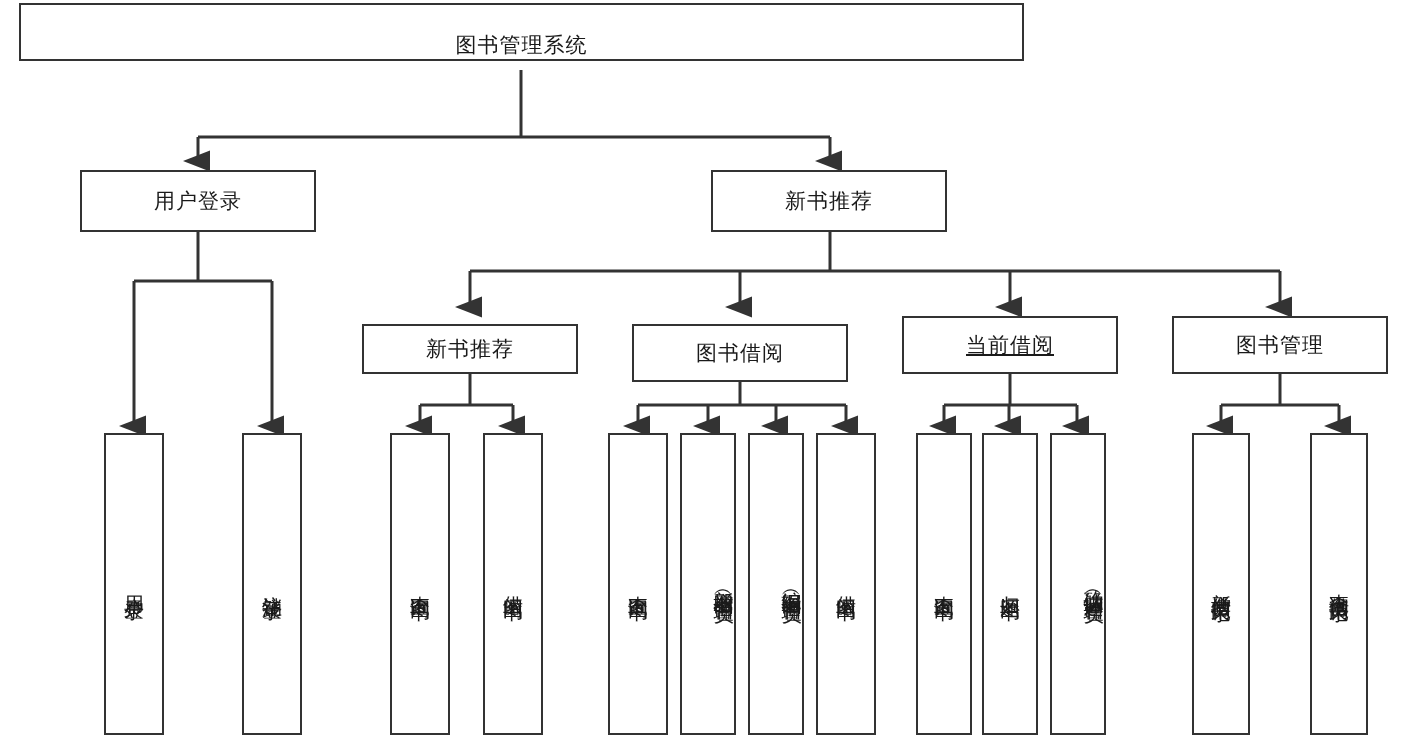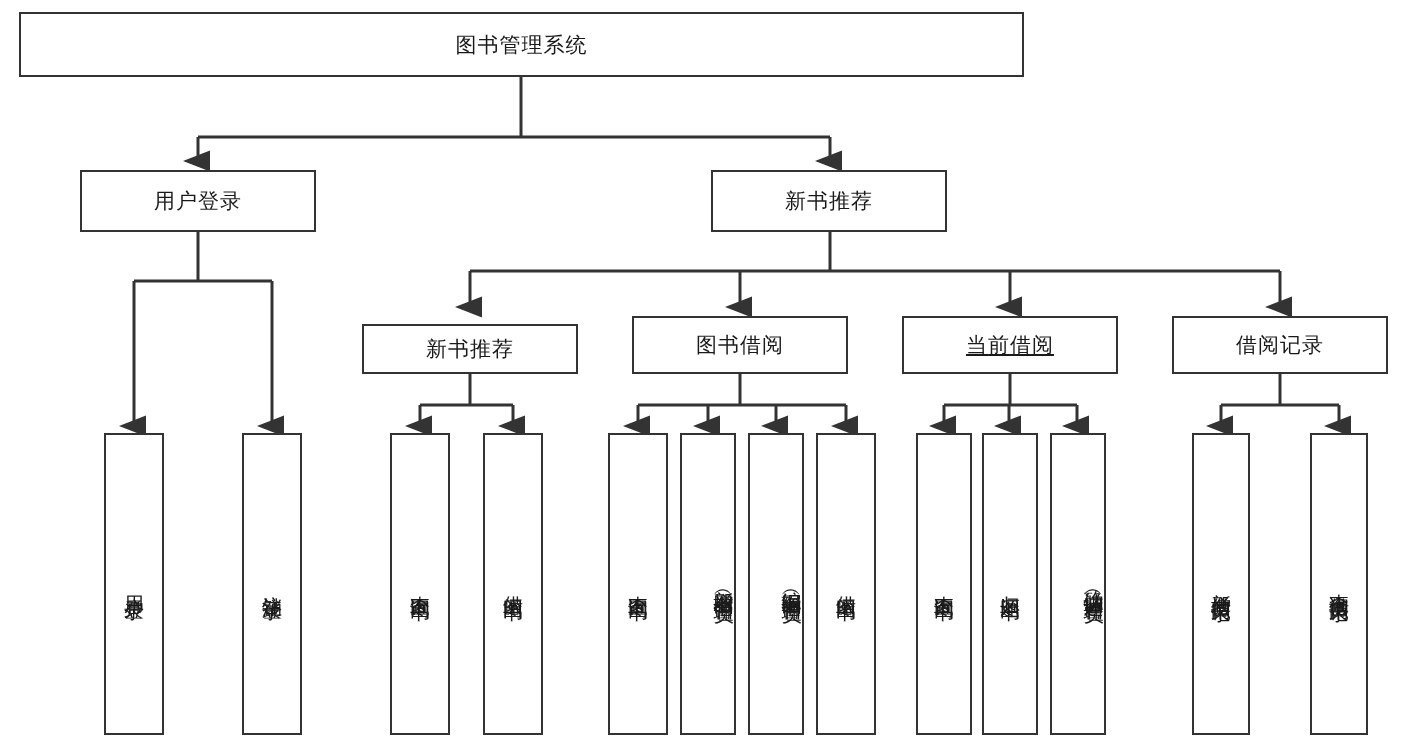--- a/index.html
+++ b/index.html
@@ -116,42 +116,42 @@
       <path d="M1009,405 L1009,425" marker-end="url(#arrow)"></path>
       <path d="M1077,405 L1077,425" marker-end="url(#arrow)"></path>
 
       <path d="M1280,374 L1280,405"></path>
       <path d="M1221,405 L1339,405"></path>
       <path d="M1221,405 L1221,425" marker-end="url(#arrow)"></path>
       <path d="M1339,405 L1339,425" marker-end="url(#arrow)"></path>
     </g>
   </svg>
 
-  <div class="node h-node" style="left:19px; top:12px; width:1005px; height:65px;">
+  <div class="node h-node" style="left:19px; top:3px; width:1005px; height:58px;align-items:flex-end;">
     <span class="node-label">图书管理系统</span>
   </div>
 
   <div class="node h-node" style="left:80px; top:170px; width:236px; height:62px;">
     <span class="node-label">用户登录</span>
   </div>
   <div class="node h-node" style="left:711px; top:170px; width:236px; height:62px;">
     <span class="node-label">新书推荐</span>
   </div>
 
   <div class="node h-node" style="left:362px; top:324px; width:216px; height:50px;">
     <span class="node-label">新书推荐</span>
   </div>
-  <div class="node h-node" style="left:632px; top:316px; width:216px; height:58px;">
+  <div class="node h-node" style="left:632px; top:324px; width:216px; height:58px;">
     <span class="node-label">图书借阅</span>
   </div>
   <div class="node h-node" style="left:902px; top:316px; width:216px; height:58px;text-decoration:underline;">
     <span class="node-label">当前借阅</span>
   </div>
   <div class="node h-node" style="left:1172px; top:316px; width:216px; height:58px;">
-    <span class="node-label">借阅记录</span>
+    <span class="node-label">图书管理</span>
   </div>
 
   <div class="node v-node centered" style="left:104px; top:433px; width:60px; height:302px;">
     <span class="node-label">用户登录</span>
   </div>
   <div class="node v-node centered" style="left:242px; top:433px; width:60px; height:302px;">
     <span class="node-label">注销登录</span>
   </div>
 
   <div class="node v-node centered" style="left:390px; top:433px; width:60px; height:302px;">

